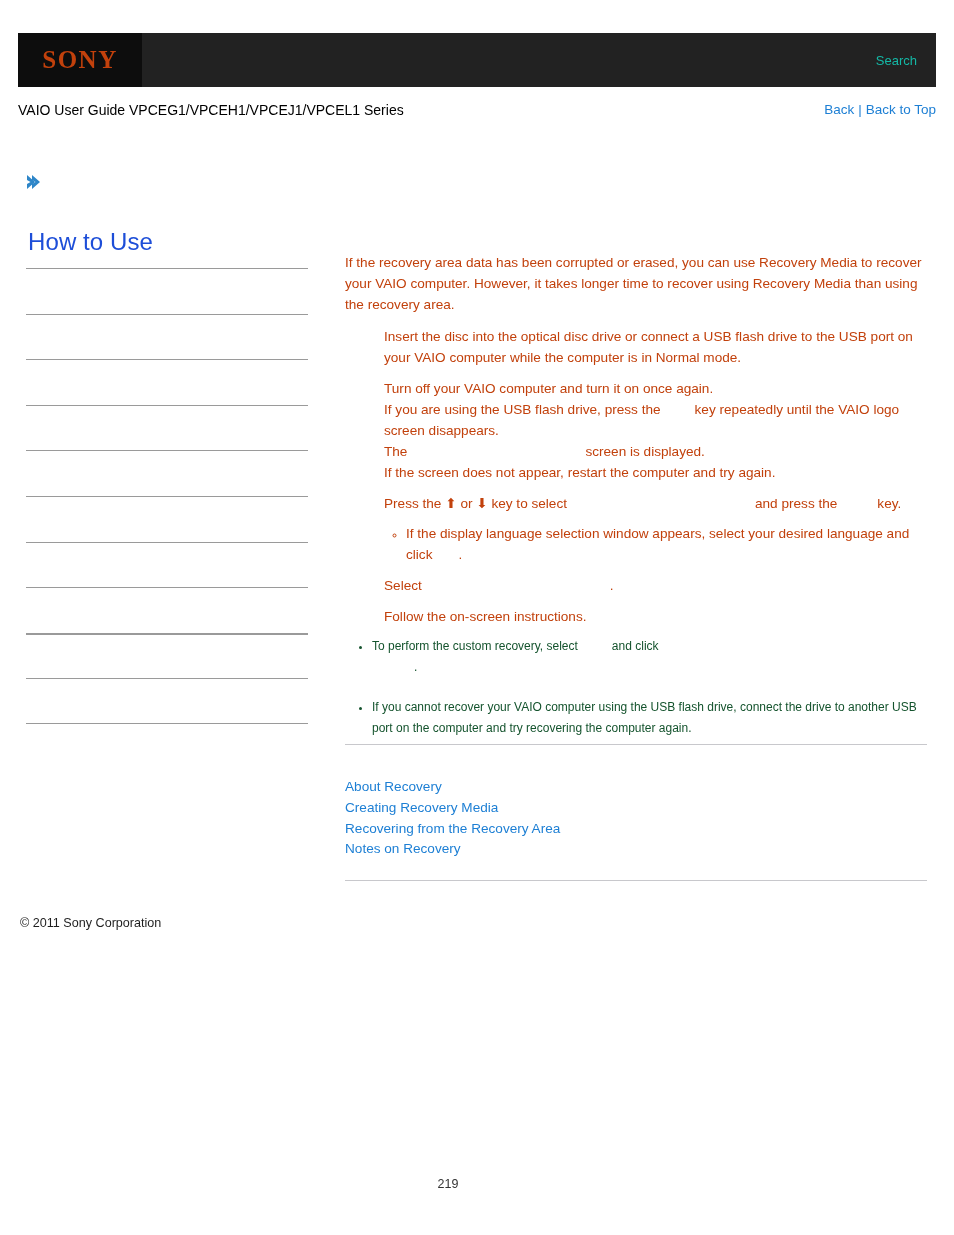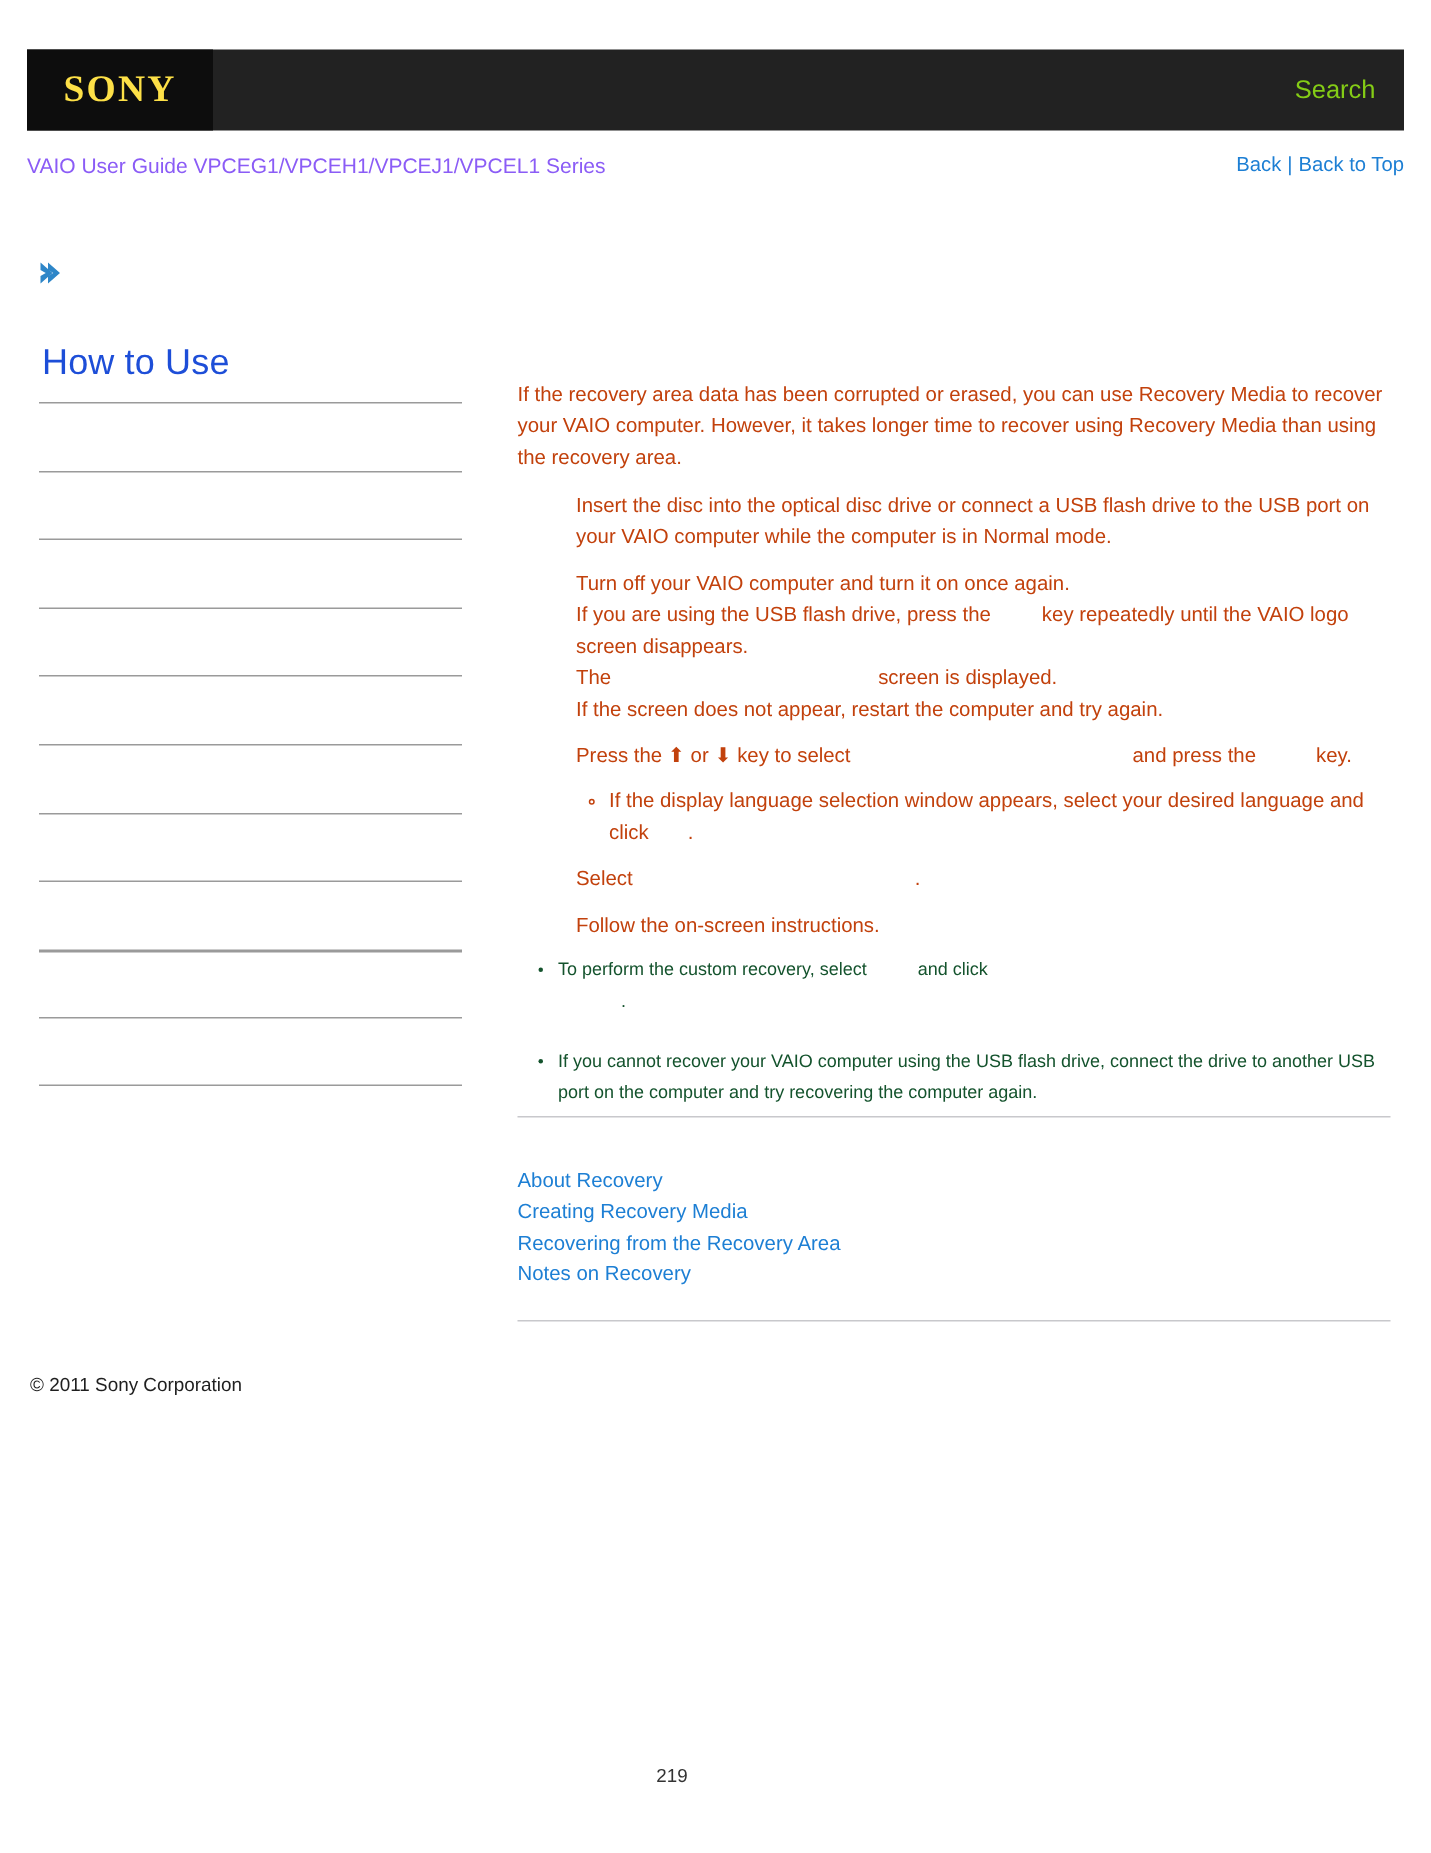--- a/index.html
+++ b/index.html
@@ -31,51 +31,51 @@
     left: 0;
     top: 0;
     width: 124px;
     height: 54px;
     background: #0d0d0d;
     display: flex;
     align-items: center;
     justify-content: center;
   }
   .logo-text {
-    color: #fde047;
+    color: #c2410c;
     font-family: "Liberation Serif", serif;
     font-weight: bold;
     font-size: 25px;
     letter-spacing: 1.5px;
   }
   .search-label {
     position: absolute;
     right: 19px;
     top: 0;
     height: 54px;
     display: flex;
     align-items: center;
-    color: #84cc16;
-    font-size: 17px;
+    color: #14b8a6;
+    font-size: 13px;
   }
 
   
   .subheader {
     position: absolute;
     left: 18px;
     top: 102px;
     width: 918px;
     height: 22px;
   }
   .guide-title {
     position: absolute;
     left: 0;
     top: 0;
     font-size: 14px;
-    color: #8b5cf6;
+    color: #000000;
     white-space: nowrap;
     text-align: center;
   }
   .nav-links {
     position: absolute;
     right: 0;
     top: 0;
     font-size: 13.5px;
     white-space: nowrap;
   }

